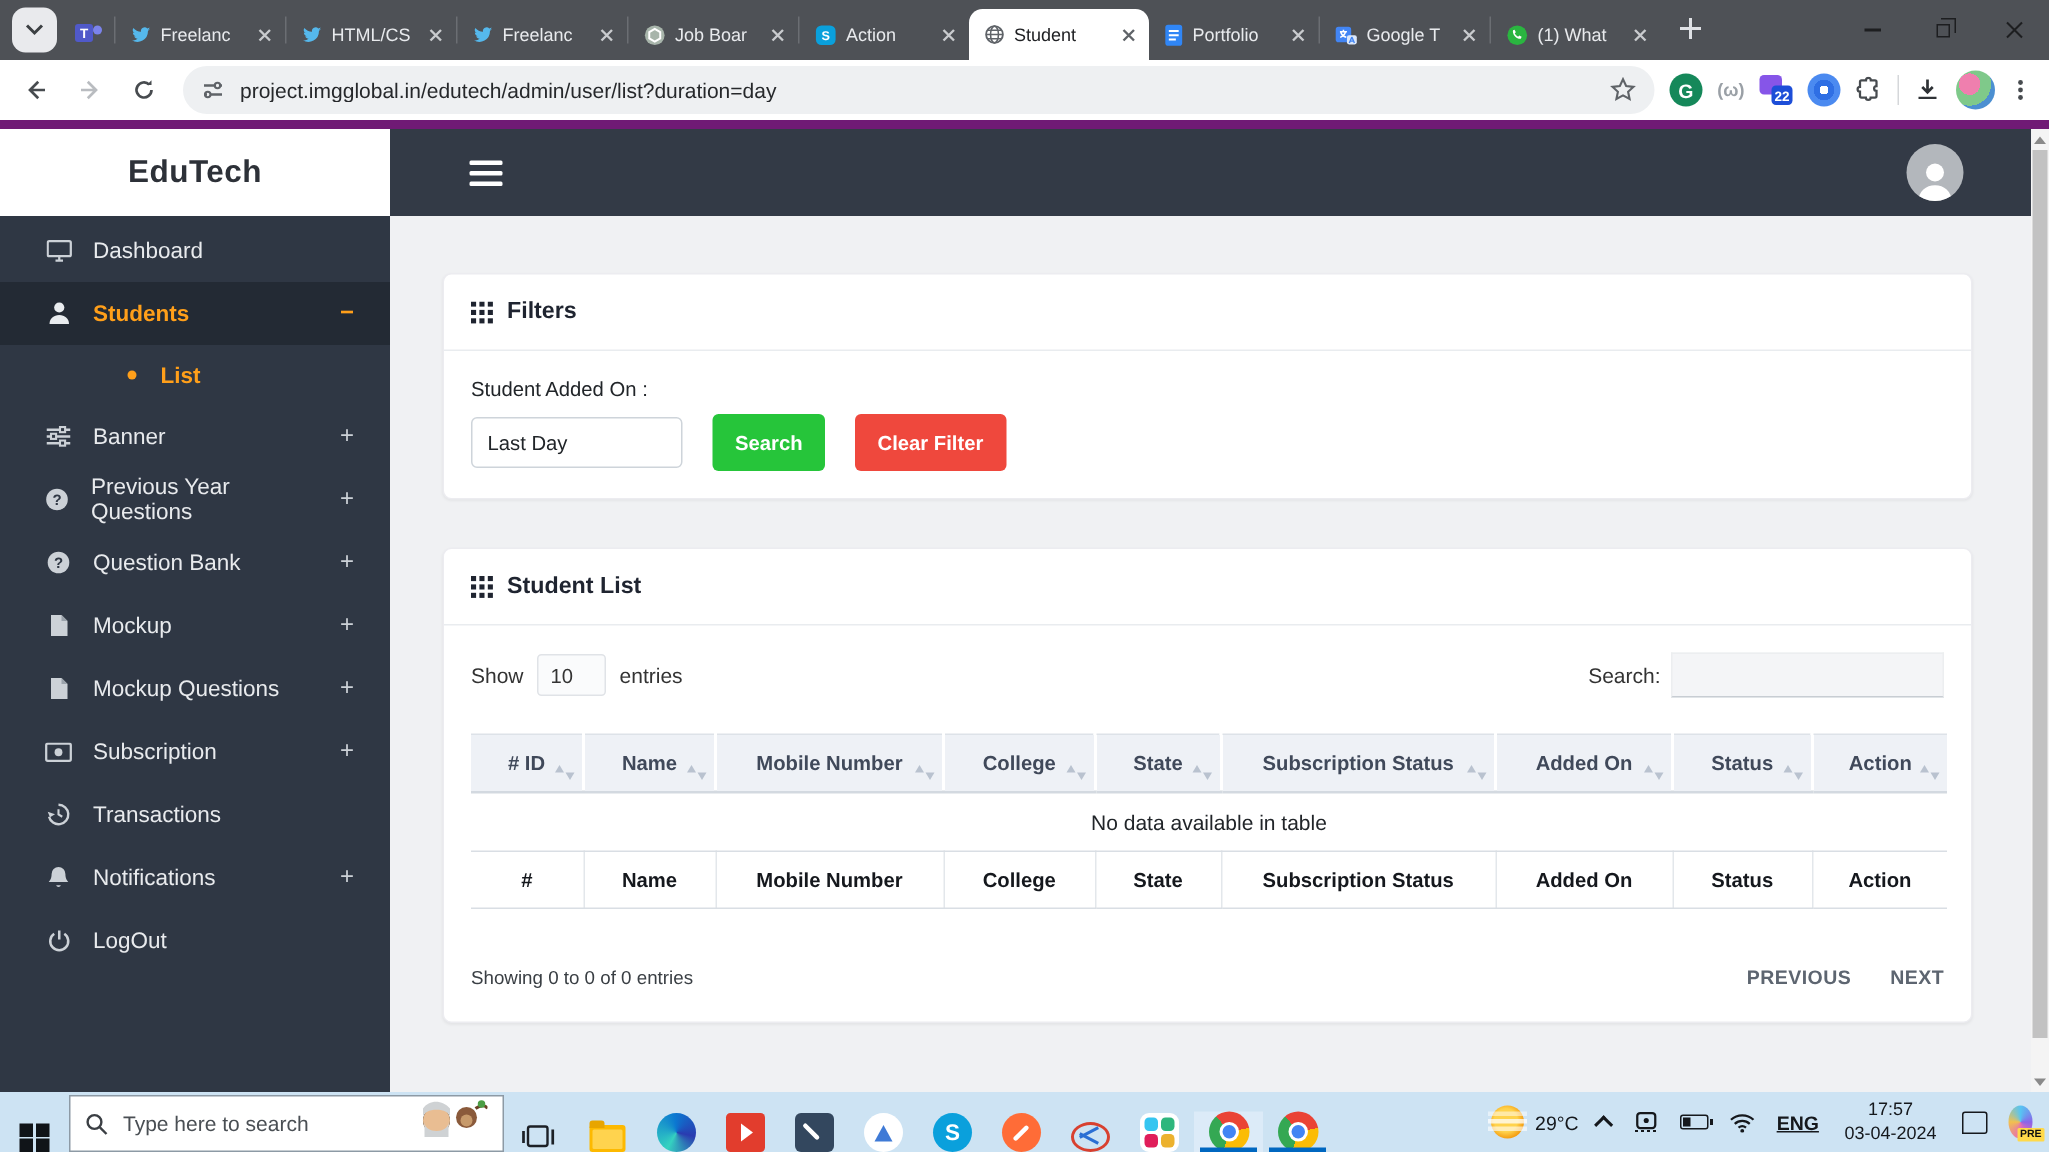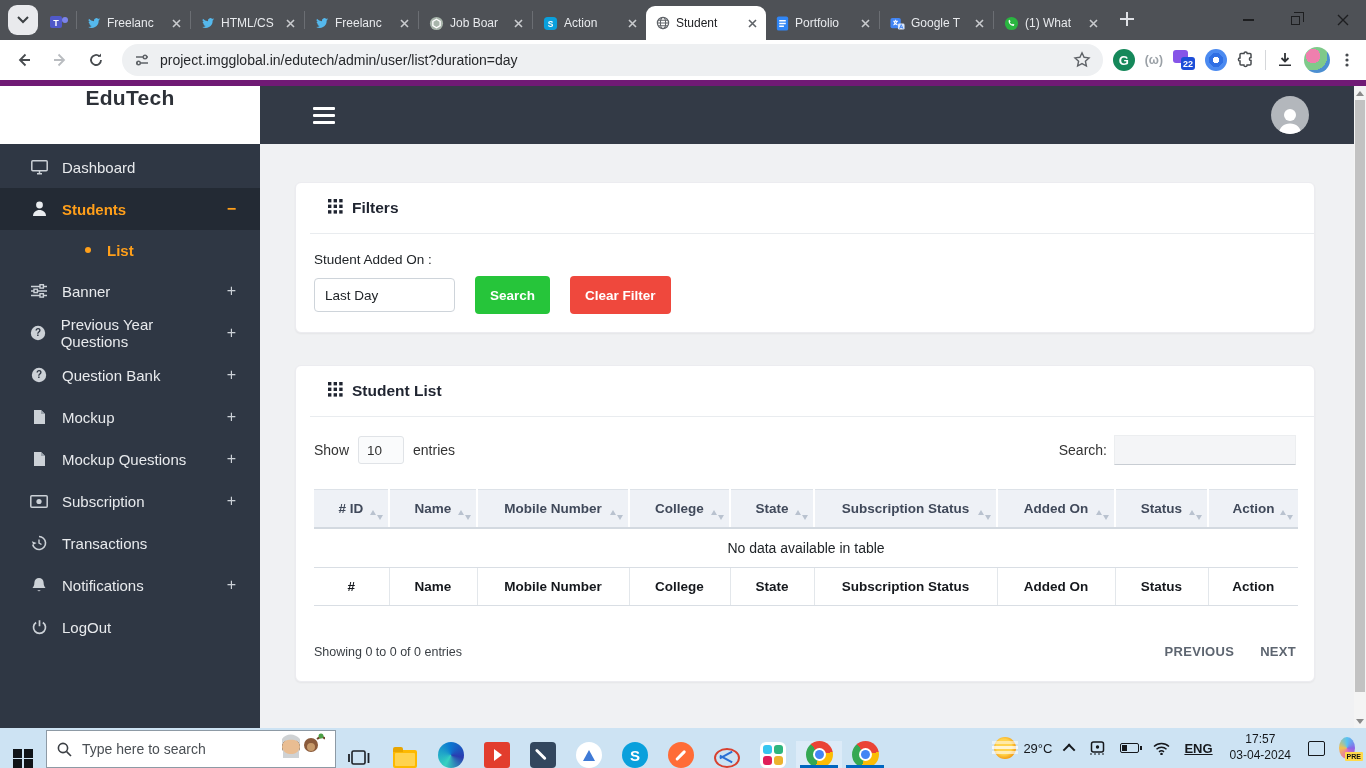--- a/index.html
+++ b/index.html
@@ -44,42 +44,42 @@
     color:#fff; font-size:9px; font-weight:bold; display:flex; align-items:center; justify-content:center; }
   .ext-blue { background:radial-gradient(circle at 50% 50%, #ffffff 0 3px, #2f6fe4 3px 7px, #4b8af0 7px); }
   .tool-sep { width:1px; height:20px; background:#d5d7da; }
   .profile-avatar { width:26px; height:26px; border-radius:50%;
     background:radial-gradient(circle at 35% 35%, #ef7fae 0 30%, #7fc98a 30% 60%, #4c8fd1 60%); }
 
   
   .app { display:flex; height:642px; }
 
   .sidebar { width:260px; background:#2f3744; display:flex; flex-direction:column; }
-  .logo-box { height:58px; background:#ffffff; display:flex; align-items:flex-start; justify-content:center; }
+  .logo-box { height:58px; background:#ffffff; display:flex; align-items:center; justify-content:center; }
   .logo-text { font-size:21px; font-weight:bold; color:#2d3138; letter-spacing:.3px; }
   .nav { padding-top:2px; }
   .nav-item { height:42px; display:flex; align-items:center; padding:0 24px 0 30px; gap:14px; color:#e8eaed; font-size:15px; }
   .nav-item .nicon { width:18px; display:flex; justify-content:center; color:#ccd1d7; }
   .nav-item .ntoggle { margin-left:auto; font-size:16px; color:#ccd1d7; }
   .nav-item.active { background:#232a34; }
   .nav-item.active .nlabel, .nav-item.active .ntoggle { color:#ff9f1a; font-weight:bold; }
   .nav-sub { height:40px; display:flex; align-items:center; padding-left:40px; gap:16px;margin-left:45px; }
   .nav-sub .bullet { width:6px; height:6px; border-radius:3px; background:#ff9f1a; }
   .nav-sub .nlabel { color:#ff9f1a; font-weight:bold; font-size:15px; }
 
   .main { flex:1; display:flex; flex-direction:column; background:#f0f1f3; min-width:0; }
   .topbar { height:58px; background:#333a46; display:flex; align-items:center; padding:0 45px 0 53px; }
   .hamburger { width:22px; display:flex; flex-direction:column; gap:4px; }
   .hamburger span { height:3px; background:#ffffff; border-radius:1px; }
   .user-avatar { margin-left:auto; width:38px; height:38px; border-radius:50%; background:#b3b7bc; display:flex; align-items:flex-end; justify-content:center; overflow:hidden; }
 
   .content { flex:1; padding:38px 0 0 35px; overflow:hidden; }
   .card { width:1020px; background:#fff; border:1px solid #ececf0; border-radius:6px; box-shadow:0 1px 2px rgba(0,0,0,.05); }
   .card + .card { margin-top:32px; }
-  .card-header { display:flex; gap:9px; padding:16px 18px; border-bottom:1px solid #e9ecef;margin-left:14px; }
+  .card-header { display:flex; align-items:center; gap:9px; padding:16px 18px; border-bottom:1px solid #e9ecef; }
   .card-title { font-size:15.5px; font-weight:bold; color:#1f2430; }
   .card-body { padding:18px; }
 
   .field-label { font-size:13.5px; color:#212529; margin-bottom:9px; }
   .filter-row { display:flex; align-items:center; gap:20px; }
   .pseudo-select { width:141px; height:34px; border:1px solid #ced4da; border-radius:4px; padding:0 10px; font-size:13.5px; color:#212529; background:#fff; font-family:inherit; }
   .btn { height:38px; border:none; border-radius:4px; color:#fff; font-size:13.5px; font-weight:bold; padding:0 15px; font-family:inherit; }
   .btn-green { background:#26c53a; }
   .btn-red { background:#ef483d; }
 

